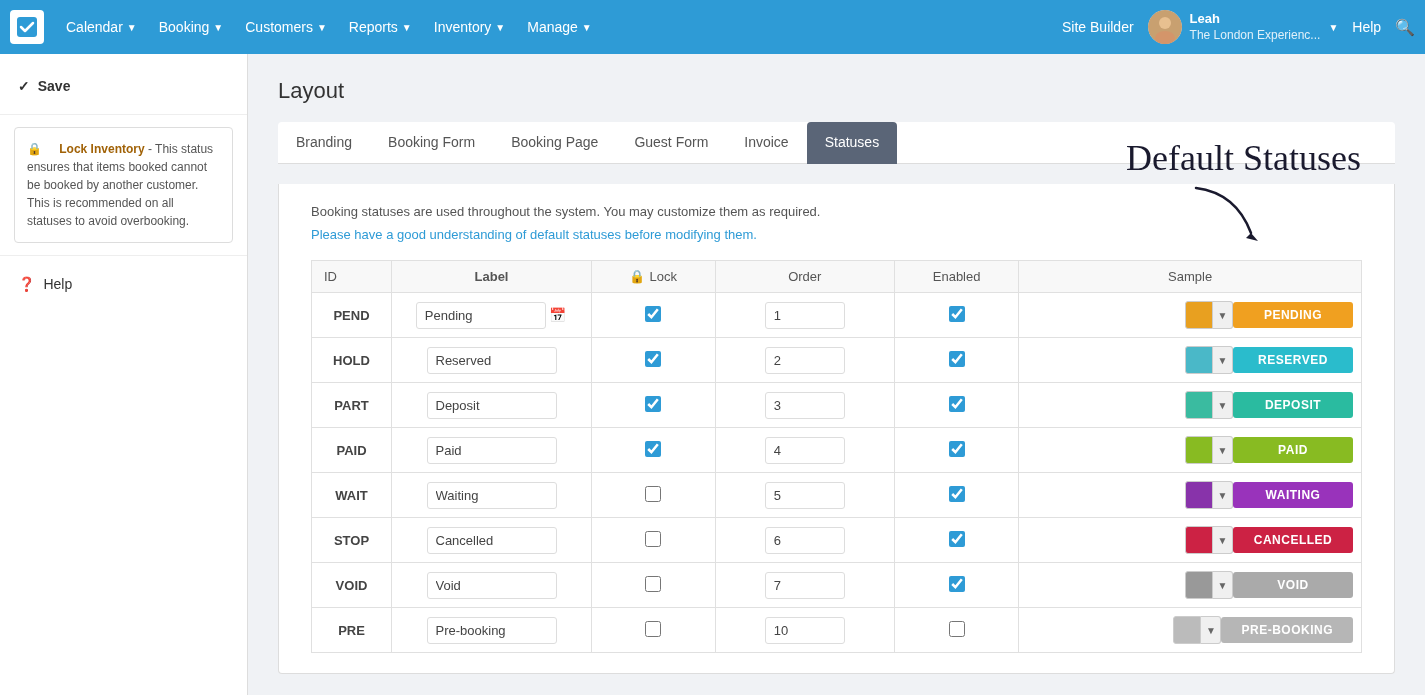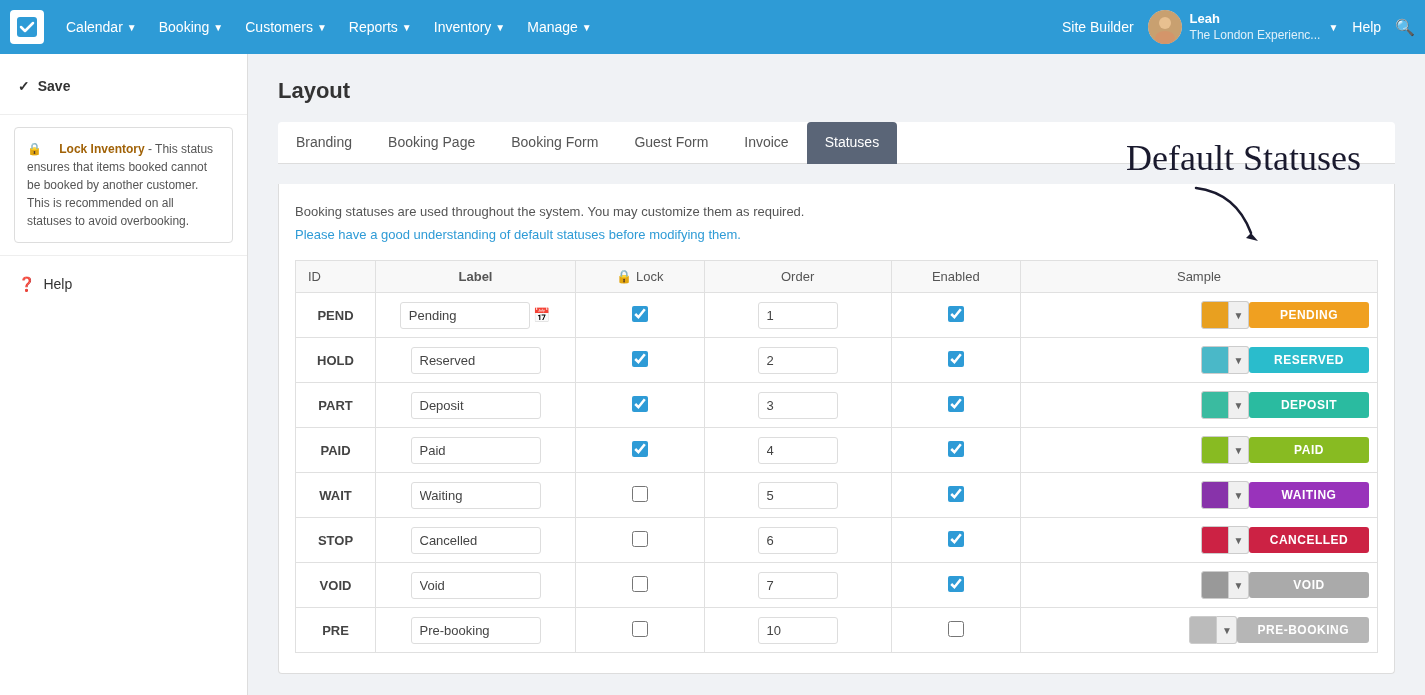--- a/index.html
+++ b/index.html
@@ -127,21 +127,21 @@
     
     .main {
       margin-left: 248px;
       margin-top: 54px;
       padding: 24px 30px;
       min-height: calc(100vh - 54px);
       background: #f0f2f5;
     }
     .page-title {
       font-size: 22px;
-      font-weight: 700;
+      font-weight: 400;
       color: #333;
       margin-bottom: 18px;
     }
 
     
     .tabs {
       display: flex;
       gap: 0;
       border-bottom: 1px solid #ddd;
       margin-bottom: 20px;
@@ -162,21 +162,21 @@
       color: white;
       border-bottom: 2px solid #5a6577;
       border-radius: 4px 4px 0 0;
     }
 
     
     .content-area {
       background: white;
       border: 1px solid #ddd;
       border-top: none;
-      padding: 20px 16px;
+      padding: 20px 32px;
       border-radius: 0 0 4px 4px;
     }
     .info-text {
       font-size: 13px;
       color: #555;
       margin-bottom: 8px;
     }
     .info-link {
       color: #2e9bd6;
       font-size: 13px;
@@ -379,22 +379,22 @@
         <path d="M10,5 Q50,10 65,50" stroke="#1a1a2e" stroke-width="2.5" fill="none" stroke-linecap="round"></path>
         <polygon points="60,55 65,50 72,58" fill="#1a1a2e"></polygon>
       </svg>
     </div>
   </div>
 
   <h1 class="page-title">Layout</h1>
 
   <div class="tabs">
     <div class="tab">Branding</div>
+    <div class="tab">Booking Form</div>
     <div class="tab">Booking Page</div>
-    <div class="tab">Booking Form</div>
     <div class="tab">Guest Form</div>
     <div class="tab">Invoice</div>
     <div class="tab active">Statuses</div>
   </div>
 
   <div class="content-area">
     <p class="info-text">Booking statuses are used throughout the system. You may customize them as required.</p>
     <a class="info-link">Please have a good understanding of default statuses before modifying them.</a>
 
     <table class="status-table">

